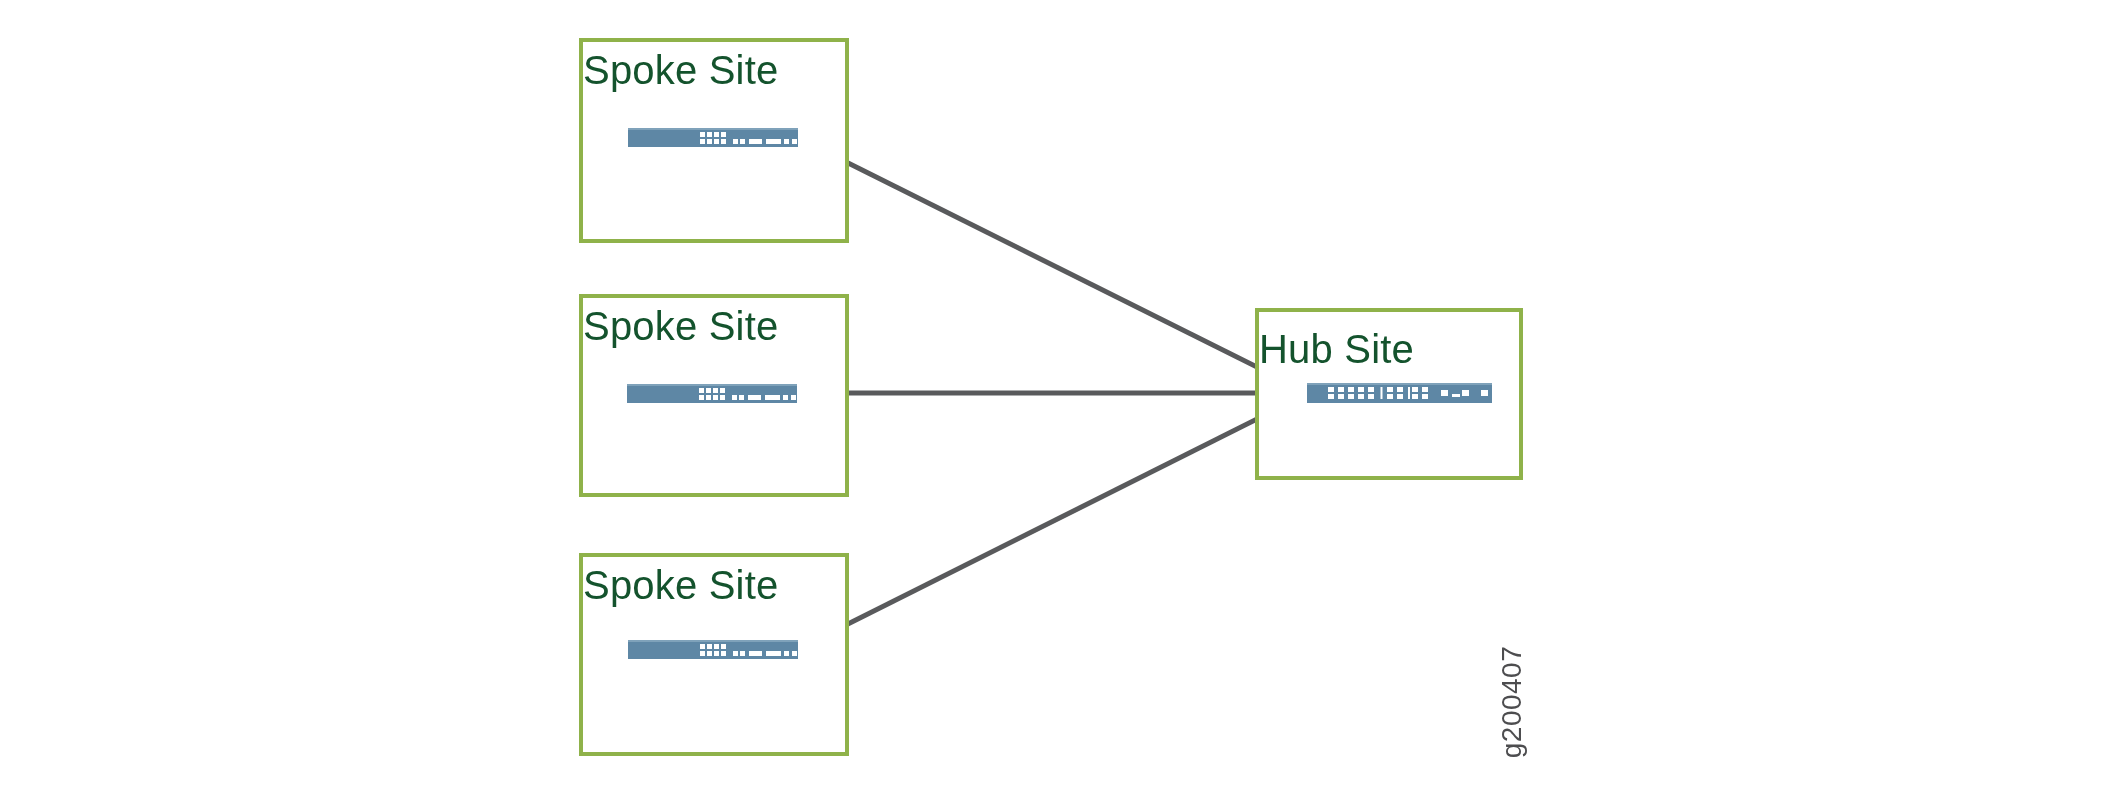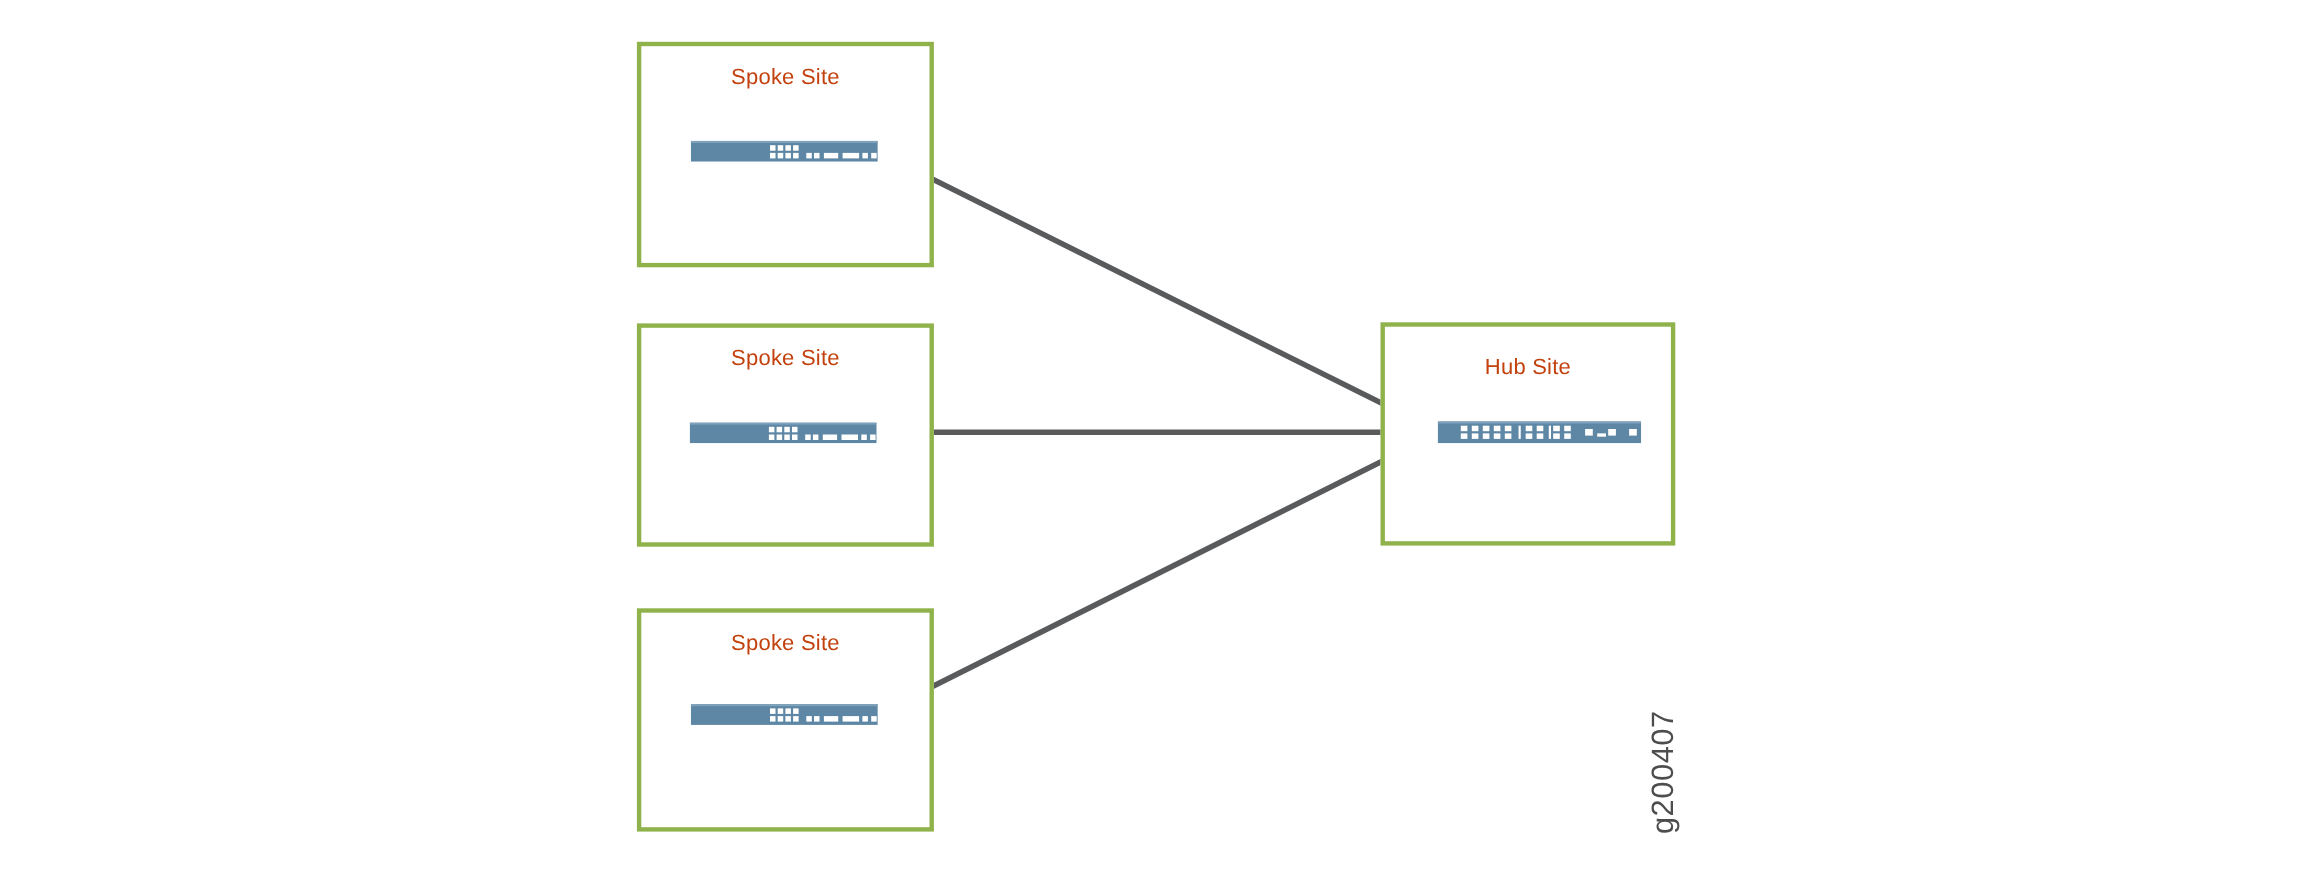--- a/index.html
+++ b/index.html
@@ -25,29 +25,28 @@
   }
   .site-box {
     position: absolute;
     box-sizing: border-box;
     border: 4px solid #8FB24A;
     background: #ffffff;
   }
   .site-box.spoke-1 { left: 579px; top: 38px;  width: 270px; height: 205px; }
   .site-box.spoke-2 { left: 579px; top: 294px; width: 270px; height: 203px; }
   .site-box.spoke-3 { left: 579px; top: 553px; width: 270px; height: 203px; }
-  .site-box.hub     { left: 1255px; top: 293px; width: 268px; height: 203px; }
+  .site-box.hub     { left: 1255px; top: 308px; width: 268px; height: 172px; }
   .site-title {
     position: absolute;
     left: 0;
     width: 100%;
-    text-align: center;
-    font-size: 20px;
+    font-size: 40px;
     line-height: 34px;
-    color: #c2410c;
+    color: #14532d;
     letter-spacing: 0.2px;
     white-space: nowrap;
   }
   .site-box.spoke-1 .site-title,
   .site-box.spoke-2 .site-title,
   .site-box.spoke-3 .site-title { top: 11px; }
   .site-box.hub .site-title { top: 20px; }
   .device {
     position: absolute;
     display: block;

